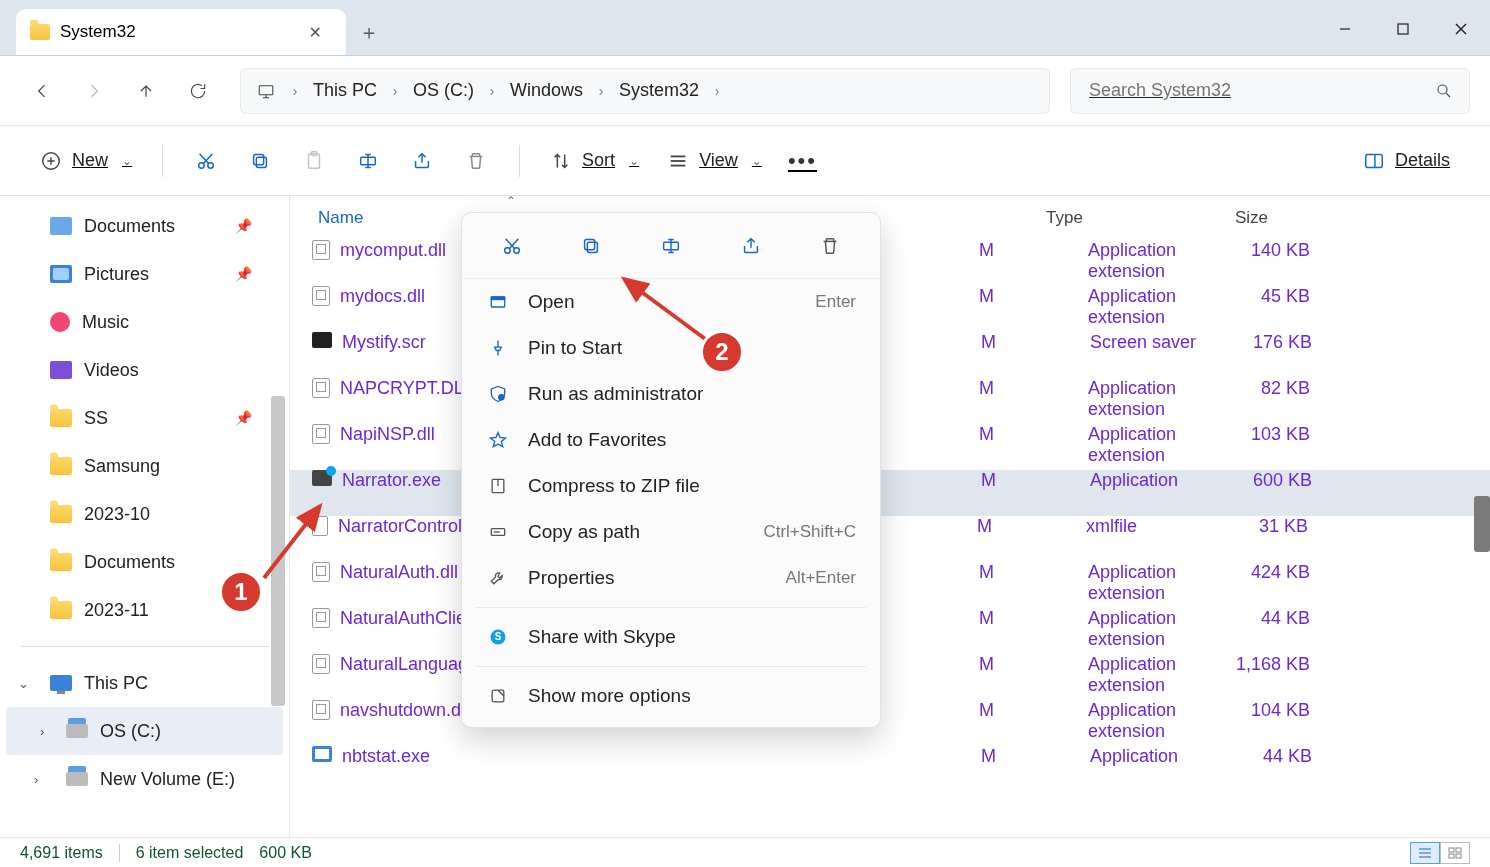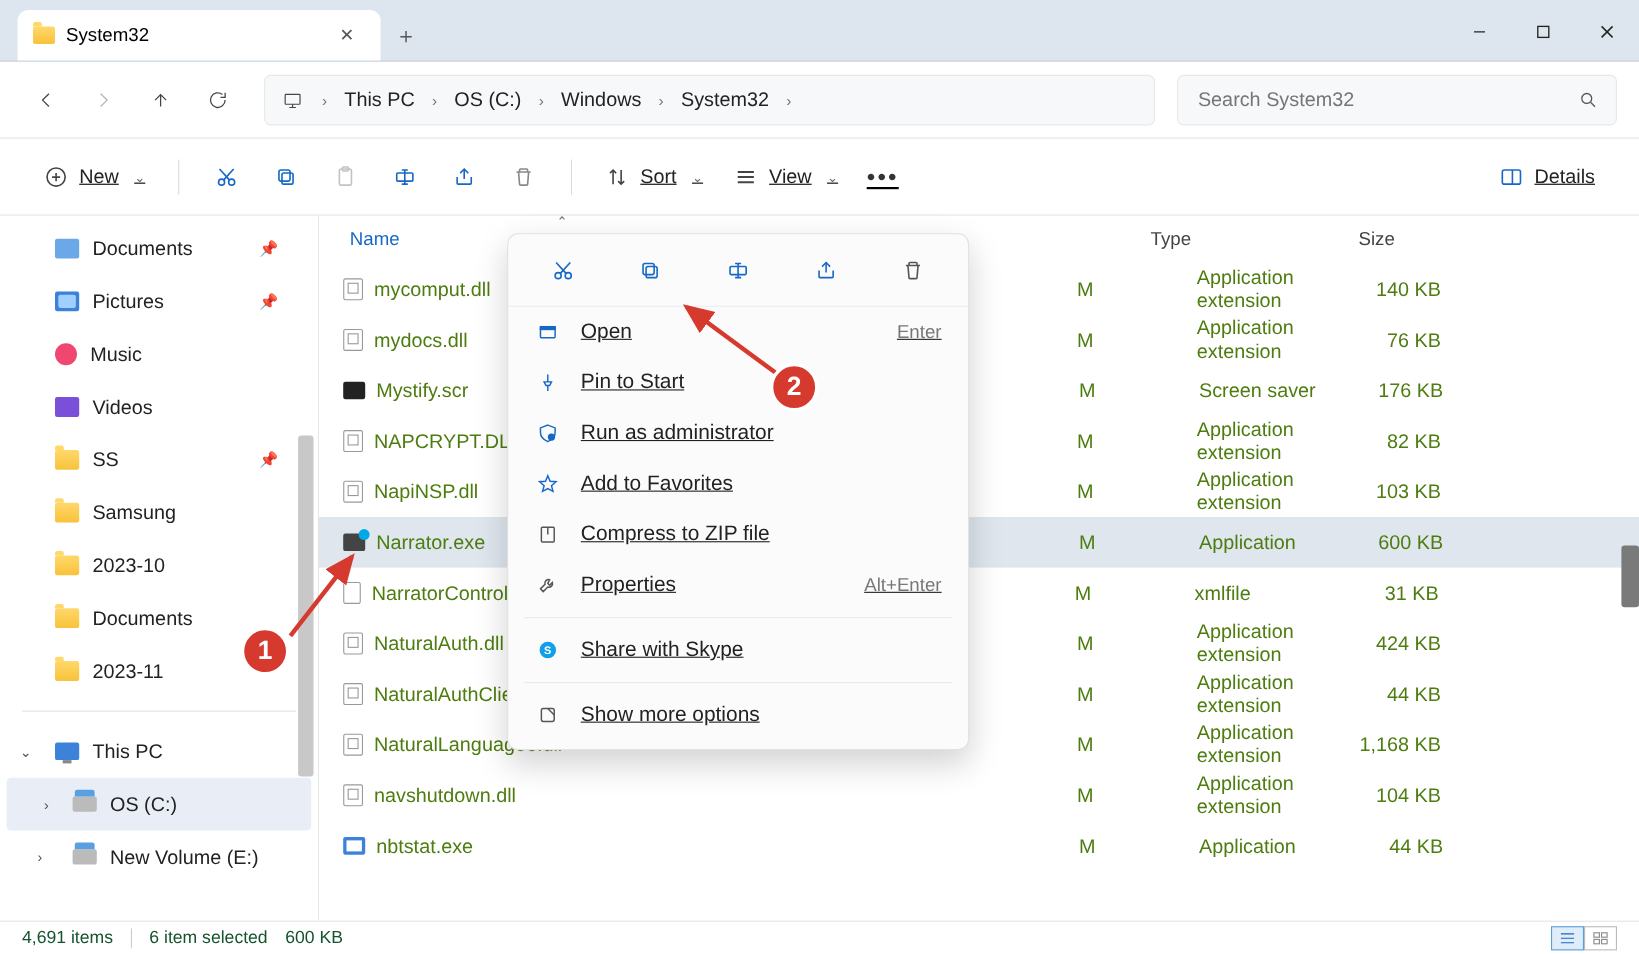--- a/index.html
+++ b/index.html
@@ -20,21 +20,21 @@
   
   .navbar { height: 70px; display:flex; align-items:center; padding: 0 20px; gap: 8px; border-bottom: 1px solid #e5e5e5;}
   .nav-btn { width:44px; height:44px; display:flex; align-items:center; justify-content:center; color:#555; border-radius:4px;}
   .nav-btn svg { width:20px; height:20px; stroke:#444; fill:none; stroke-width:1.4;}
   .crumbs { flex:1; height:46px; background:#f6f8fa; border:1px solid #e8e8e8; border-radius:6px; display:flex; align-items:center; padding:0 8px; margin: 0 12px;}
   .crumb-ico { width:34px; display:flex; justify-content:center; }
   .crumb-ico svg { width:18px; height:18px; stroke:#444; fill:none; stroke-width:1.4;}
   .crumb-sep { width:24px; text-align:center; color:#777; font-size:14px;}
   .crumb { font-size:18px; color:#222; padding: 4px 6px;}
   .searchbox { width:400px; height:46px; background:#f6f8fa; border:1px solid #e8e8e8; border-radius:6px; display:flex; align-items:center; padding:0 16px;}
-  .searchbox input { border:none; background:transparent; outline:none; font-size:18px; flex:1; color:#222;}
+  .searchbox input { border:none; background:transparent; outline:none; font-size:18px; flex:1; color:#222;text-decoration:underline;}
   .searchbox svg { width:18px; height:18px; stroke:#555; fill:none; stroke-width:1.6;}
 
   
   .toolbar { height:70px; display:flex; align-items:center; padding:0 28px; border-bottom:1px solid #e5e5e5; gap:4px;text-decoration:underline;}
   .tbtn { height:44px; padding:0 12px; display:flex; align-items:center; gap:10px; border-radius:6px; color:#222;}
   .tbtn svg { width:22px; height:22px; }
   .new-btn svg.plus { stroke:#444; fill:none; stroke-width:1.6;}
   .chev { font-size:12px; color:#666; margin-left:4px;}
   .tsep { width:1px; height:32px; background:#ddd; margin:0 14px;}
   .ticon { width:50px; height:44px; display:flex; align-items:center; justify-content:center;}
@@ -66,21 +66,21 @@
   .tree-tog { position:absolute; left:18px; font-size:13px; color:#555;}
   .side-scroll { position:absolute; right:4px; top:200px; width:14px; height:310px; background:#c8c8c8; border-radius:3px;}
 
   
   .files { flex:1; position:relative; overflow:hidden;}
   .fhdr { height:44px; display:flex; align-items:center; font-size:17px; color:#444; padding-left:28px; position:relative;}
   .fhdr .up-caret { position:absolute; left:216px; top:-2px; font-size:12px; color:#777;}
   .col-name { width:640px; color:#1768c6;}
   .col-type { width:200px;}
   .col-size { width:120px; text-align:right; padding-right:10px;}
-  .frow { height:46px; display:flex; align-items:center; padding-left:22px; font-size:18px; color:#4d7c0f;}
+  .frow { height:46px; display:flex; align-items:flex-start; padding-left:22px; font-size:18px; color:#6d28d9;}
   .frow.selected { background:#dfe6ee;}
   .fico { width:22px; height:22px; margin-right:10px; display:flex; align-items:center; justify-content:center; font-size:14px;}
   .fico-dll { border:1px solid #999; border-radius:2px; width:18px; height:20px; position:relative;}
   .fico-dll::after{content:""; position:absolute; top:3px; left:3px; width:8px; height:8px; border:1px solid #999;}
   .fico-exe { width:20px;height:16px;background:#3b82d8;border-radius:2px;position:relative;}
   .fico-exe::after{content:"";position:absolute;inset:3px 3px 3px 3px;background:#fff;}
   .fico-scr { width:20px;height:16px;background:#222;border-radius:2px;}
   .fico-xml { width:16px;height:20px;border:1px solid #999;border-radius:2px;}
   .fico-narr { width:20px;height:16px;background:#444;border-radius:2px;position:relative;}
   .fico-narr::after{content:"";position:absolute;top:-4px;right:-4px;width:10px;height:10px;background:#00a8e8;border-radius:50%;}
@@ -88,21 +88,21 @@
   .fdate-col { width:30px; text-align:right; padding-right:6px;}
   .ftype-col { width:200px; padding-left:88px;}
   .fsize-col { width:120px; text-align:right; padding-right:10px;}
   .files-scroll-ind { position:absolute; right:0; top:300px; width:16px; height:56px; background:#7a7a7a; border-radius:3px;}
 
   
   .ctxmenu { position:absolute; left:461px; top:212px; width:420px; background:#fbfbfb; border:1px solid #e2e2e2; border-radius:10px; box-shadow:0 12px 30px rgba(0,0,0,.18); padding-bottom:8px; z-index:50;}
   .ctx-top { height:66px; display:flex; align-items:center; justify-content:space-around; border-bottom:1px solid #eee; padding:0 10px;}
   .ctx-top .cti { width:52px; height:42px; display:flex; align-items:center; justify-content:center;}
   .ctx-top svg { width:22px; height:22px;}
-  .ctx-item { height:46px; display:flex; align-items:center; padding:0 24px; gap:18px; font-size:19px; color:#222;text-decoration:underline;}
+  .ctx-item { height:46px; display:flex; align-items:center; padding:0 24px; gap:18px; font-size:19px; color:#222;}
   .ctx-item .ci-ico { width:24px; display:flex; justify-content:center;}
   .ctx-item .ci-ico svg { width:20px; height:20px;}
   .ctx-item .sc { margin-left:auto; color:#777; font-size:17px;}
   .ctx-sep { height:1px; background:#eaeaea; margin:6px 14px;}
 
   
   .badge { position:absolute; width:44px; height:44px; background:#d63a2f; border-radius:50%; border:3px solid #fff; color:#fff; font-size:24px; font-weight:600; display:flex; align-items:center; justify-content:center; z-index:60;}
   .arrow { position:absolute; z-index:55; }
 
   
@@ -351,21 +351,21 @@
           <span class="fname">mycomput.dll</span>
           <span class="fdate-col">M</span>
           <span class="ftype-col">Application extension</span>
           <span class="fsize-col">140 KB</span>
         </div>
         <div class="frow">
           <span class="fico fico-dll"></span>
           <span class="fname">mydocs.dll</span>
           <span class="fdate-col">M</span>
           <span class="ftype-col">Application extension</span>
-          <span class="fsize-col">76 KB</span>
+          <span class="fsize-col">45 KB</span>
         </div>
         <div class="frow">
           <span class="fico fico-scr"></span>
           <span class="fname">Mystify.scr</span>
           <span class="fdate-col">M</span>
           <span class="ftype-col">Screen saver</span>
           <span class="fsize-col">176 KB</span>
         </div>
         <div class="frow">
           <span class="fico fico-dll"></span>
@@ -510,20 +510,30 @@
         <span>Add to Favorites</span>
       </div>
       <div class="ctx-item">
         <span class="ci-ico">
           <svg viewBox="0 0 24 24" fill="none" stroke="#555" stroke-width="1.6">
             <rect x="5" y="4" width="14" height="16" rx="1"></rect>
             <line x1="12" y1="4" x2="12" y2="12"></line>
           </svg>
         </span>
         <span>Compress to ZIP file</span>
+      </div>
+      <div class="ctx-item">
+        <span class="ci-ico">
+          <svg viewBox="0 0 24 24" fill="none" stroke="#555" stroke-width="1.6">
+            <rect x="4" y="8" width="16" height="8" rx="1"></rect>
+            <line x1="7" y1="12" x2="14" y2="12"></line>
+          </svg>
+        </span>
+        <span>Copy as path</span>
+        <span class="sc">Ctrl+Shift+C</span>
       </div>
       <div class="ctx-item">
         <span class="ci-ico">
           <svg viewBox="0 0 24 24" fill="none" stroke="#555" stroke-width="1.6">
             <path d="M14 6a4 4 0 0 0-5 5l-5 5 3 3 5-5a4 4 0 0 0 5-5l-3 3-2-2z"></path>
           </svg>
         </span>
         <span>Properties</span>
         <span class="sc">Alt+Enter</span>
       </div>

